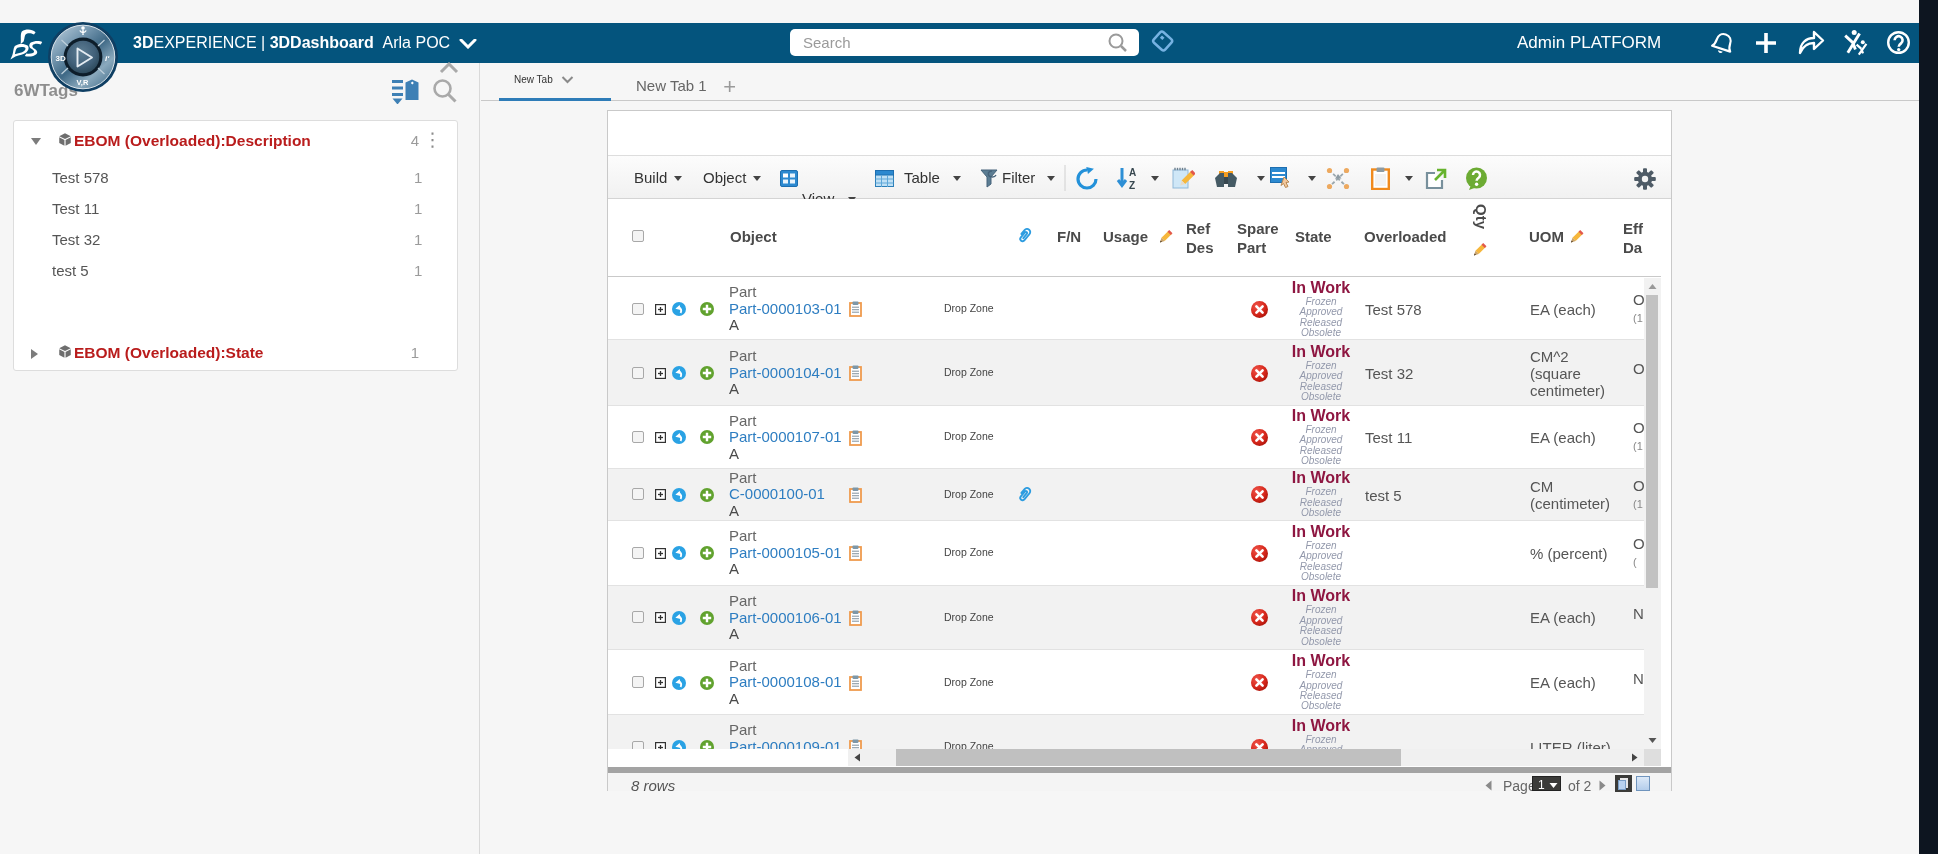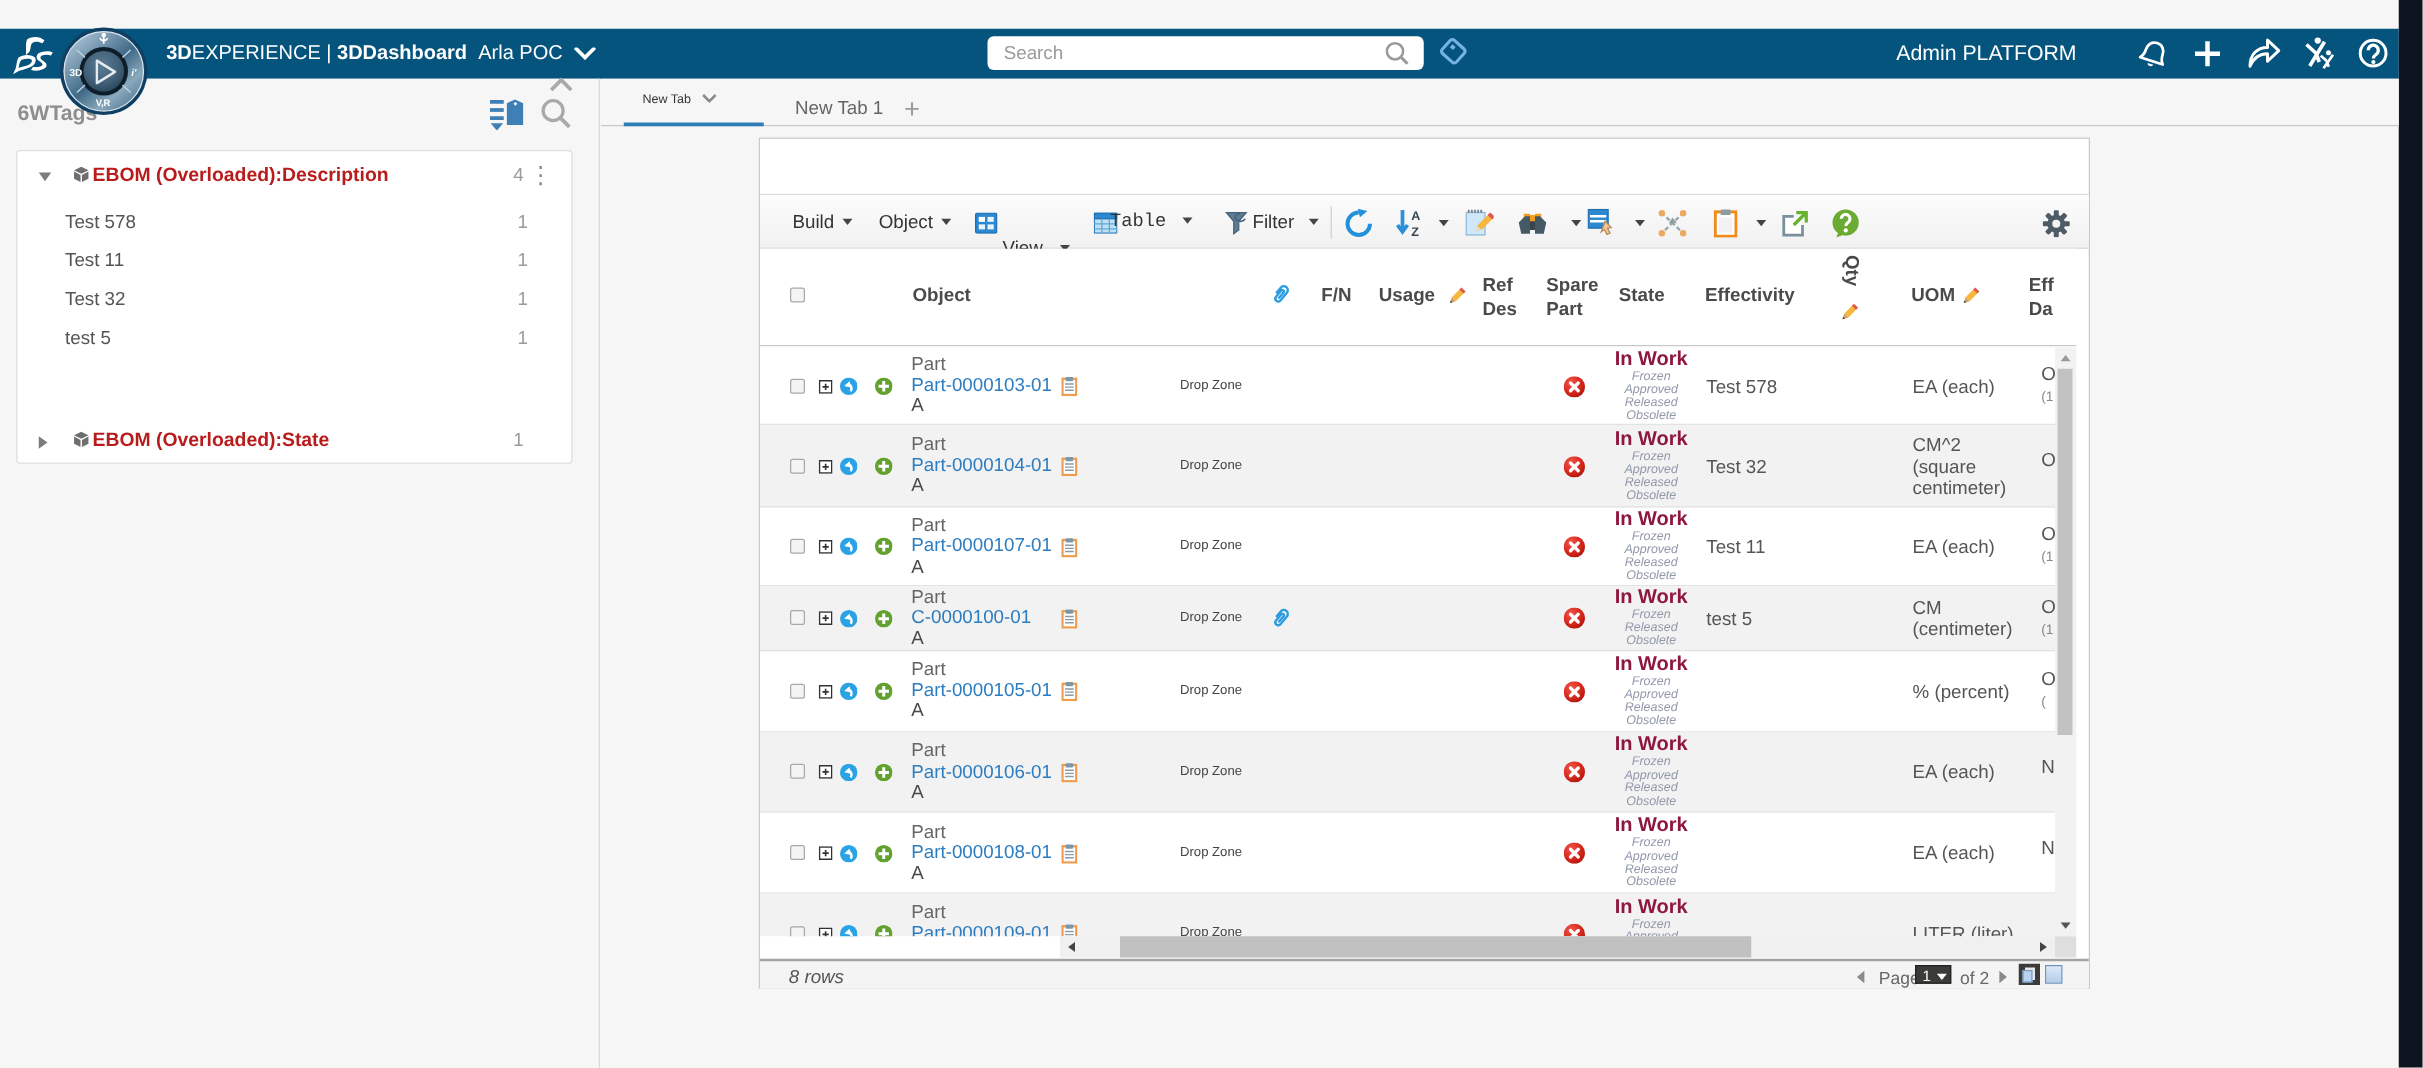--- a/index.html
+++ b/index.html
@@ -227,21 +227,21 @@
       </svg>
     <span class="tbtxt" style="left:194px;margin-top:21px;">View<span class="caret" style="margin-left:14px;"></span></span>
     <svg width="19" height="17" viewBox="0 0 19 17" style="position:absolute;left:267px;top:14px;">
         <rect x="0.5" y="0.5" width="18" height="16" fill="#bfe0f5" stroke="#2d7fb8"></rect>
         <rect x="0.5" y="0.5" width="18" height="4.5" fill="#2c89d0" stroke="#1d6eb0"></rect>
         <line x1="6.5" y1="5" x2="6.5" y2="17" stroke="#5ea7d8"></line>
         <line x1="12.5" y1="5" x2="12.5" y2="17" stroke="#5ea7d8"></line>
         <line x1="0.5" y1="9" x2="18.5" y2="9" stroke="#5ea7d8"></line>
         <line x1="0.5" y1="13" x2="18.5" y2="13" stroke="#5ea7d8"></line>
       </svg>
-    <span class="tbtxt" style="left:280px;font-family:Liberation Mono, monospace;">Table<span class="caret" style="margin-left:13px;"></span></span>
+    <span class="tbtxt" style="left:296px;">Table<span class="caret" style="margin-left:13px;"></span></span>
     <svg width="18" height="19" viewBox="0 0 18 19" style="position:absolute;left:372px;top:13px;">
         <path d="M1 1 L17 1 L11 8 L11 15 L7 18 L7 8 Z" fill="#5b7d93" stroke="#46637a"></path>
         <path d="M12 2 a4 3 0 1 0 4 4" fill="none" stroke="#46637a" stroke-width="1.4"></path>
       </svg>
     <span class="tbtxt" style="left:394px;">Filter<span class="caret" style="margin-left:12px;"></span></span>
     <svg width="2" height="26" style="position:absolute;left:456px;top:9px;">
         <line x1="1" y1="0" x2="1" y2="26" stroke="#d0d0d0" stroke-width="1"></line>
       </svg>
 
     <svg width="24" height="24" viewBox="0 0 24 24" style="position:absolute;left:467px;top:11px;">
@@ -349,21 +349,21 @@
         <g transform="rotate(45 8 8)">
           <rect x="6" y="1" width="4.6" height="10" fill="#f6b73c"></rect>
           <path d="M6 11 L8.3 15.4 L10.6 11 Z" fill="#caa36a"></path>
           <path d="M7.3 13.5 L8.3 15.4 L9.3 13.5 Z" fill="#4a3a28"></path>
           <rect x="6" y="0" width="4.6" height="2.4" fill="#e2574c"></rect>
         </g>
       </svg>
     <span class="hl" style="left:578px;top:20px;line-height:19px;">Ref<br>Des</span>
     <span class="hl" style="left:629px;top:20px;line-height:19px;">Spare<br>Part</span>
     <span class="hl" style="left:687px;top:29px;">State</span>
-    <span class="hl" style="left:756px;top:29px;">Effectivity</span>
+    <span class="hl" style="left:756px;top:29px;">Overloaded</span>
     <span class="hl" style="left:882px;top:5px;transform:rotate(90deg);transform-origin:left top;">Qty</span>
     <svg class="pencil" width="16" height="16" viewBox="0 0 16 16" style="position:absolute;left:863px;top:43px;">
         <g transform="rotate(45 8 8)">
           <rect x="6" y="1" width="4.6" height="10" fill="#f6b73c"></rect>
           <path d="M6 11 L8.3 15.4 L10.6 11 Z" fill="#caa36a"></path>
           <path d="M7.3 13.5 L8.3 15.4 L9.3 13.5 Z" fill="#4a3a28"></path>
           <rect x="6" y="0" width="4.6" height="2.4" fill="#e2574c"></rect>
         </g>
       </svg>
     <span class="hl" style="left:921px;top:29px;">UOM</span>
@@ -808,21 +808,21 @@
   <div id="hscroll" style="position:absolute;left:240px;top:638px;width:796px;height:17px;background:#f0f0f0;">
     <svg width="10" height="17" viewBox="0 0 10 17" style="position:absolute;left:4px;">
         <path d="M2.5 8.5 L8 4.5 L8 12.5 Z" fill="#444"></path>
       </svg>
     <div style="position:absolute;left:48px;top:0px;width:505px;height:17px;background:#c0c0c0;"></div>
     <svg width="10" height="17" viewBox="0 0 10 17" style="position:absolute;right:4px;">
         <path d="M7.5 8.5 L2 4.5 L2 12.5 Z" fill="#444"></path>
       </svg>
   </div>
   <div style="position:absolute;left:1036px;top:638px;width:17px;height:17px;background:#dedede;"></div>
-  <div id="wfooter" style="position:absolute;left:0;top:656px;width:1063px;height:24px;background:#f4f4f4;border-top:2px solid #a3a3a3;">
+  <div id="wfooter" style="position:absolute;left:0;top:656px;width:1063px;height:24px;background:#f4f4f4;border-top:6px solid #a3a3a3;">
     <span style="position:absolute;left:23px;top:4px;font-size:15px;color:#555;font-style:italic;">8 rows</span>
     <svg width="9" height="13" viewBox="0 0 9 13" style="position:absolute;left:876px;top:6px;">
         <path d="M1.5 6.5 L7.5 1.5 L7.5 11.5 Z" fill="#8a8a8a"></path>
       </svg>
     <span style="position:absolute;left:895px;top:5px;font-size:14px;color:#666;">Page</span>
     <div style="position:absolute;left:924px;top:3px;width:29px;height:15px;background:#3b3b39;border:1px solid #222;">
       <span style="position:absolute;left:5px;top:1px;font-size:12px;color:#fff;">1</span>
       <svg width="9" height="7" viewBox="0 0 9 7" style="position:absolute;right:2px;top:5px;">
           <path d="M0.5 1 L4.5 6 L8.5 1 Z" fill="#fff"></path>
         </svg>

